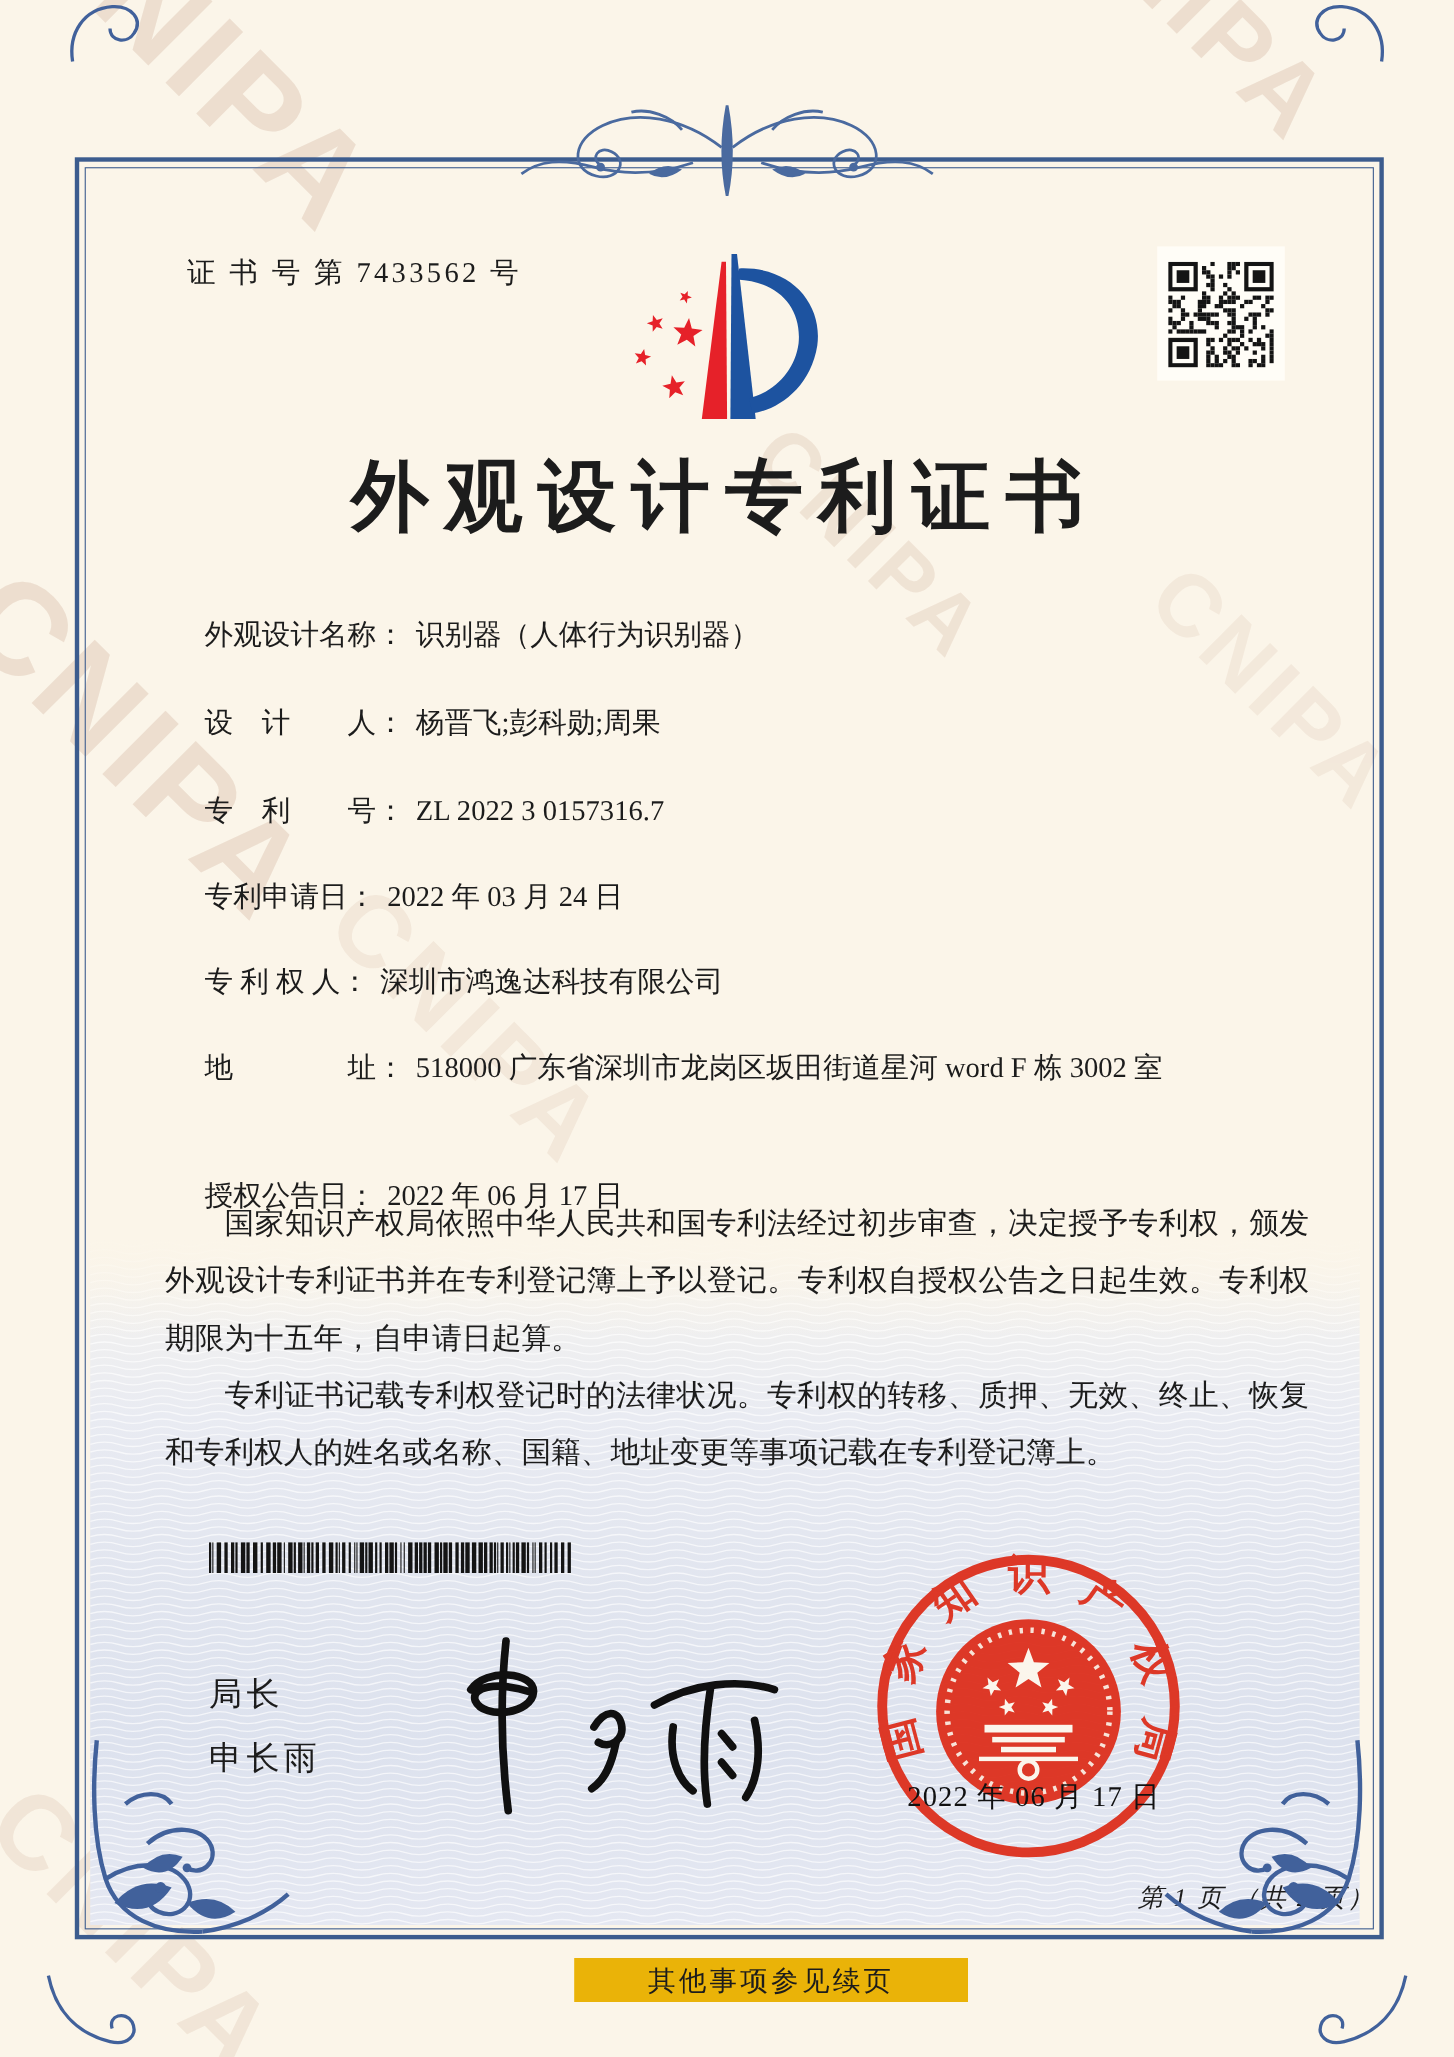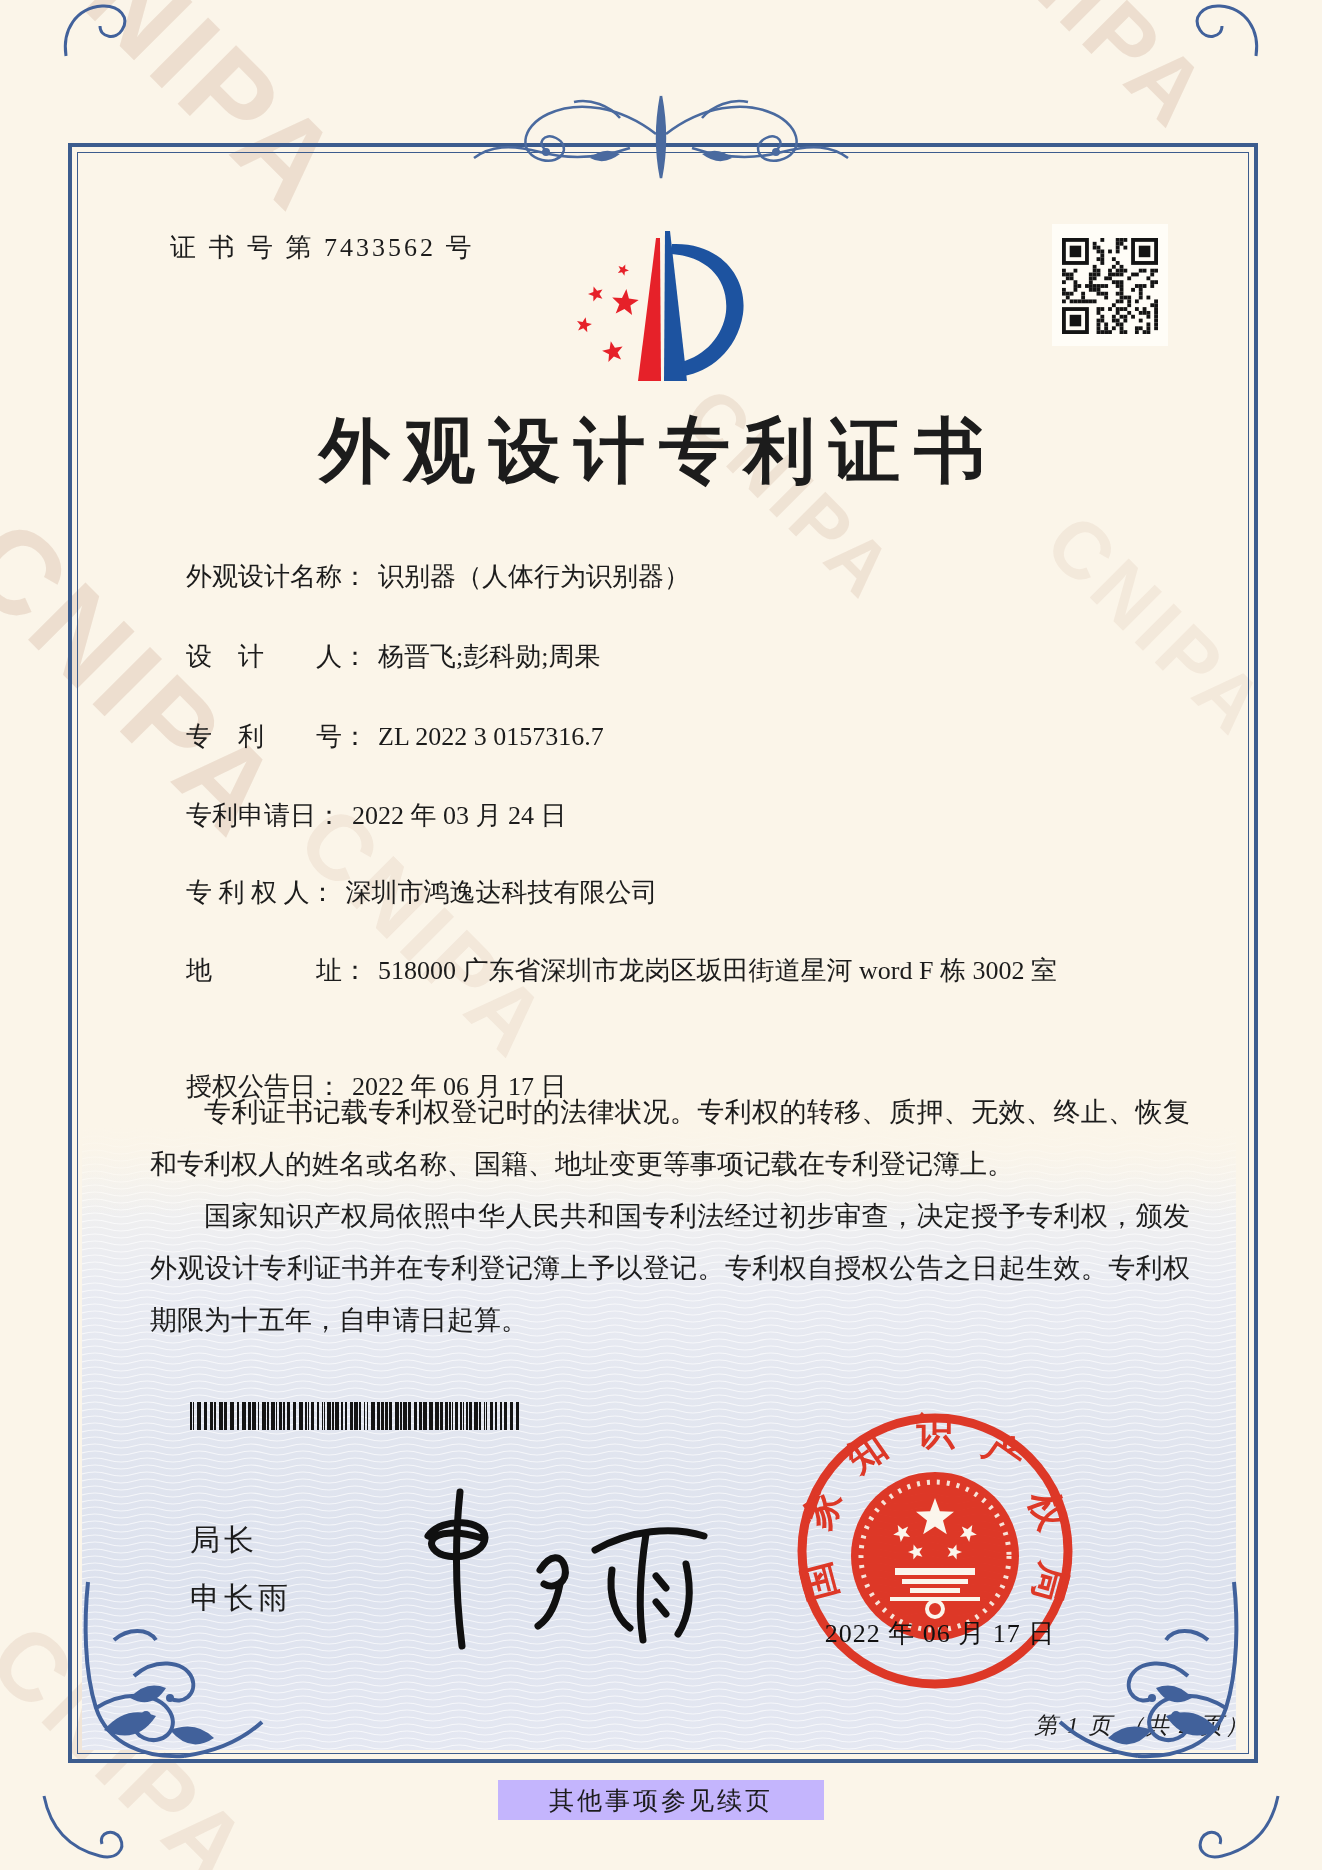--- a/index.html
+++ b/index.html
@@ -42,21 +42,21 @@
      font-family:"Liberation Sans","DejaVu Sans",sans-serif;font-weight:500;letter-spacing:4px;}
   .sig-name{position:absolute;left:190px;top:1578px;font-size:30px;z-index:3;
      font-family:"Liberation Sans","DejaVu Sans",sans-serif;font-weight:500;letter-spacing:4px;}
   .signature{position:absolute;left:390px;top:1478px;z-index:4;}
   
   .seal{position:absolute;left:790px;top:1406px;z-index:4;opacity:0.95;}
   .seal-date{position:absolute;left:800px;top:1616px;width:280px;text-align:center;
      font-size:26px;letter-spacing:1px;z-index:5;color:#111;}
   .page-info{position:absolute;left:68px;top:1710px;width:1182px;text-align:right;
      font-size:23px;letter-spacing:2px;z-index:3;font-style:italic;}
-  .cont-strip{position:absolute;left:498px;top:1780px;width:326px;height:40px;background:#c4b5fd;
+  .cont-strip{position:absolute;left:522px;top:1780px;width:358px;height:40px;background:#eab308;
      z-index:3;display:flex;align-items:center;justify-content:center;font-size:25px;letter-spacing:3px;}
   .ornament{position:absolute;z-index:5;}
   .logo{position:absolute;left:560px;top:222px;z-index:3;}
 </style>
 </head>
 <body>
 
 <span class="wm" style="left:-15px;top:-20px;font-size:120px;">CNIPA</span>
 <span class="wm" style="left:930px;top:-50px;font-size:92px;">CNIPA</span>
 <span class="wm" style="left:660px;top:450px;font-size:76px;opacity:.8;">CNIPA</span>
@@ -458,22 +458,22 @@
 <div class="field-row addr" style="top:952px">
   <span class="flabel">地　　　　址：</span>
   <span class="fvalue">518000 广东省深圳市龙岗区坂田街道星河 word F 栋 3002 室</span>
 </div>
 <div class="field-row" style="top:1032px;width:1060px;margin-top:36px;">
   <span class="flabel">授权公告日：</span>
   <span class="fvalue">2022 年 06 月 17 日</span>
 </div>
 
 <div class="body-text">
+  <p>国家知识产权局依照中华人民共和国专利法经过初步审查，决定授予专利权，颁发外观设计专利证书并在专利登记簿上予以登记。专利权自授权公告之日起生效。专利权期限为十五年，自申请日起算。</p>
   <p>专利证书记载专利权登记时的法律状况。专利权的转移、质押、无效、终止、恢复和专利权人的姓名或名称、国籍、地址变更等事项记载在专利登记簿上。</p>
-  <p>国家知识产权局依照中华人民共和国专利法经过初步审查，决定授予专利权，颁发外观设计专利证书并在专利登记簿上予以登记。专利权自授权公告之日起生效。专利权期限为十五年，自申请日起算。</p>
 </div>
 
 <svg class="barcode" id="barcode" width="330" height="28">
     <rect x="0" y="0" width="2" height="28" fill="#141414"></rect>
     <rect x="3" y="0" width="1" height="28" fill="#141414"></rect>
     <rect x="7" y="0" width="4" height="28" fill="#141414"></rect>
     <rect x="14" y="0" width="3" height="28" fill="#141414"></rect>
     <rect x="20" y="0" width="3" height="28" fill="#141414"></rect>
     <rect x="24" y="0" width="2" height="28" fill="#141414"></rect>
     <rect x="29" y="0" width="4" height="28" fill="#141414"></rect>

